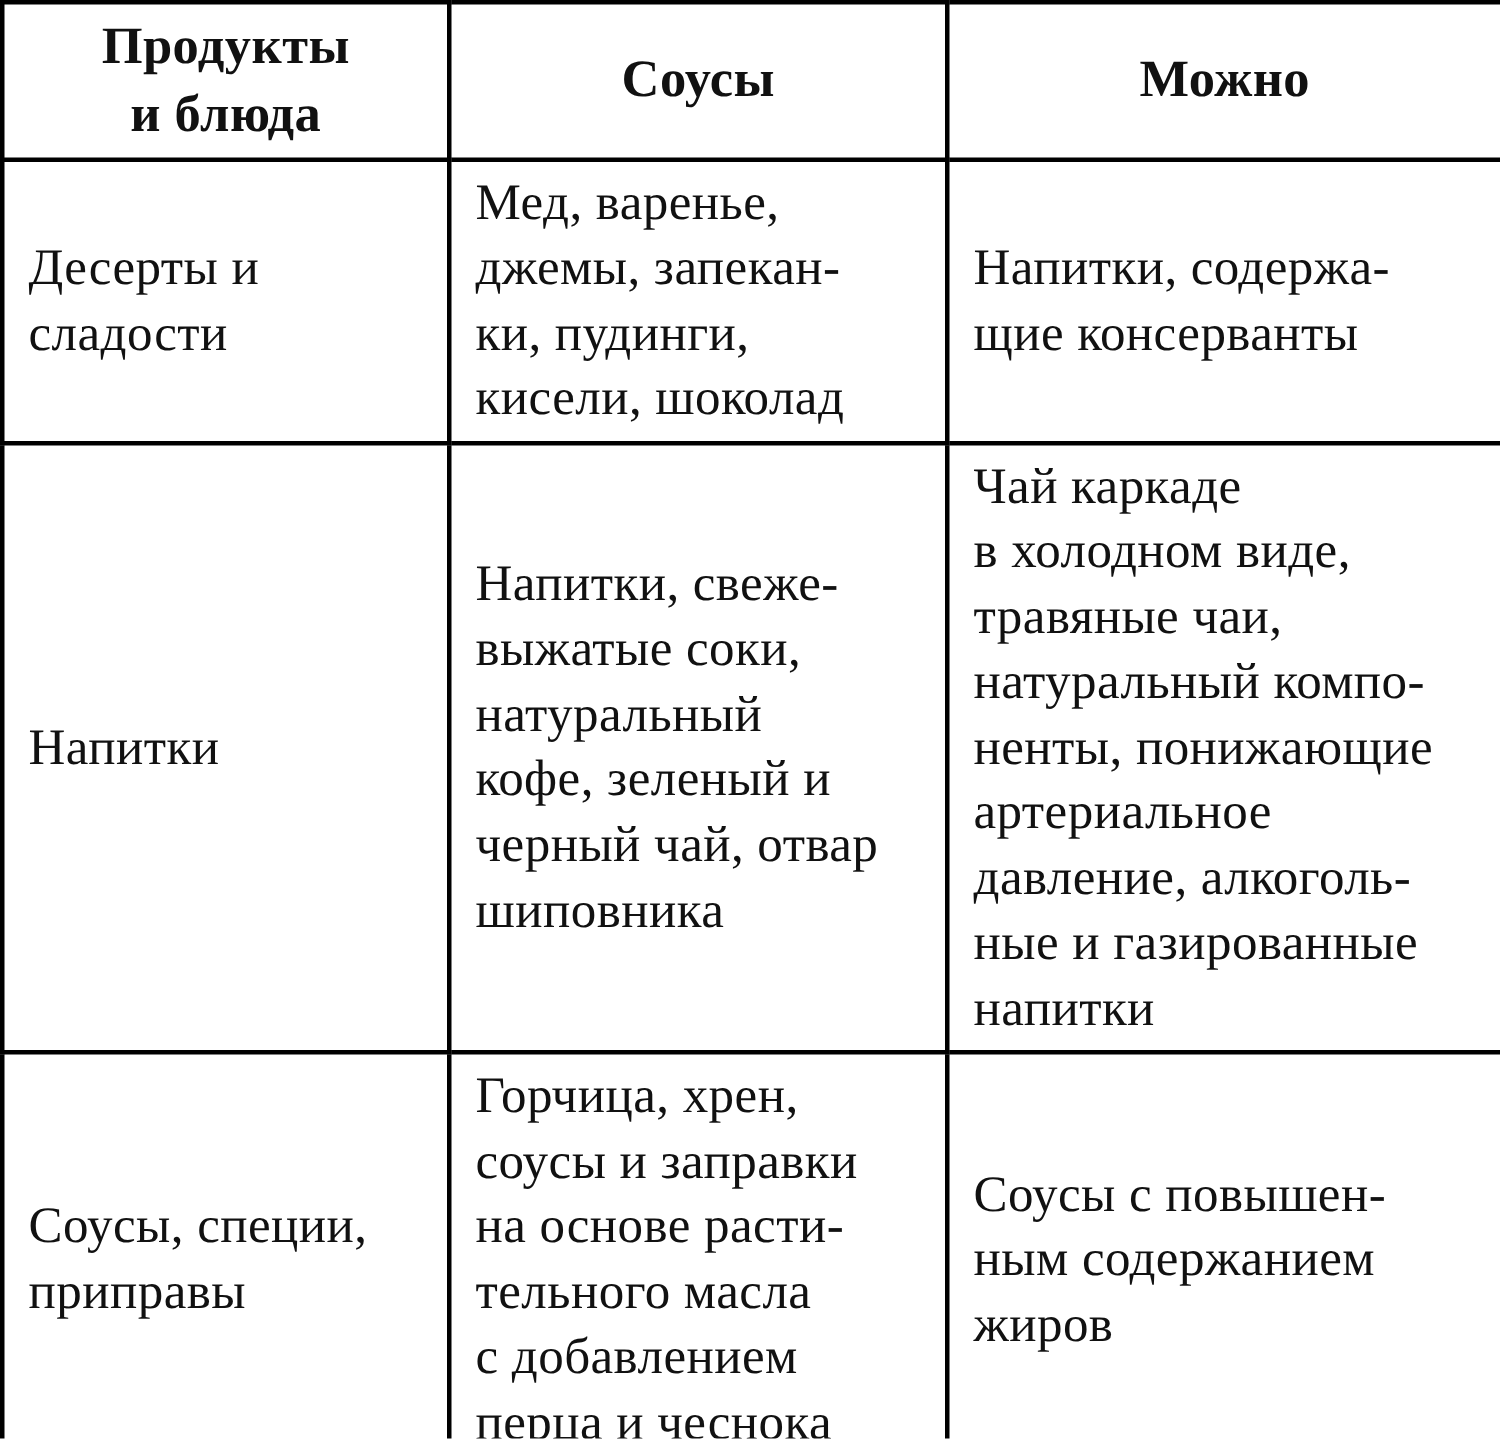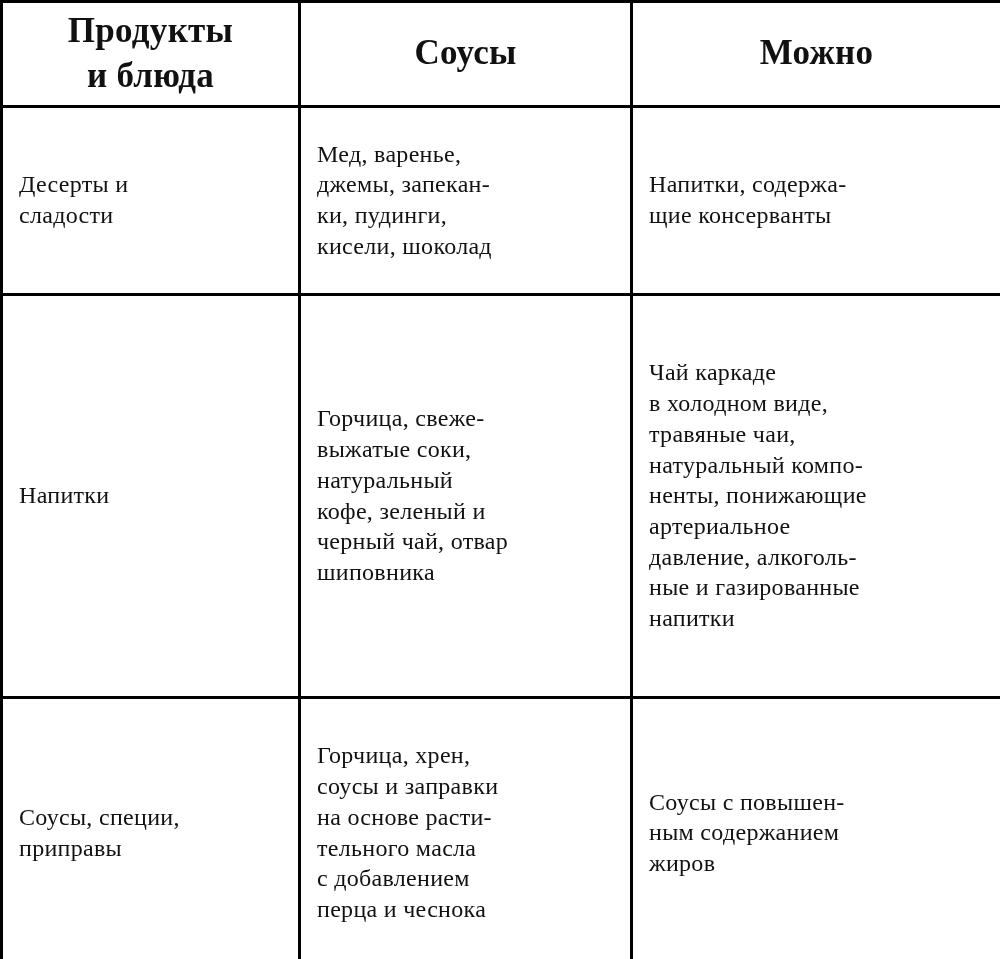--- a/index.html
+++ b/index.html
@@ -26,21 +26,21 @@
   .diet-table col.c1 { width: 298px; }
   .diet-table col.c2 { width: 332px; }
   .diet-table col.c3 { width: 370px; }
 
   .diet-table th,
   .diet-table td {
     border: 3px solid #000000;
     vertical-align: middle;
     box-sizing: border-box;
     white-space: pre-line;
-    font-size: 24px;
+    font-size: 34px;
     line-height: 1.28;
     letter-spacing: 0.3px;
   }
   .diet-table th {
     font-weight: 600;
     text-align: center;
     padding: 6px 8px;
     font-size: 35px;
   }
   .diet-table td {
@@ -77,21 +77,21 @@
 сладости</td>
         <td>Мед, варенье,
 джемы, запекан-
 ки, пудинги,
 кисели, шоколад</td>
         <td>Напитки, содержа-
 щие консерванты</td>
       </tr>
       <tr class="r-drinks">
         <td>Напитки</td>
-        <td>Горчица, свеже-
+        <td>Напитки, свеже-
 выжатые соки,
 натуральный
 кофе, зеленый и
 черный чай, отвар
 шиповника</td>
         <td>Чай каркаде
 в холодном виде,
 травяные чаи,
 натуральный компо-
 ненты, понижающие

